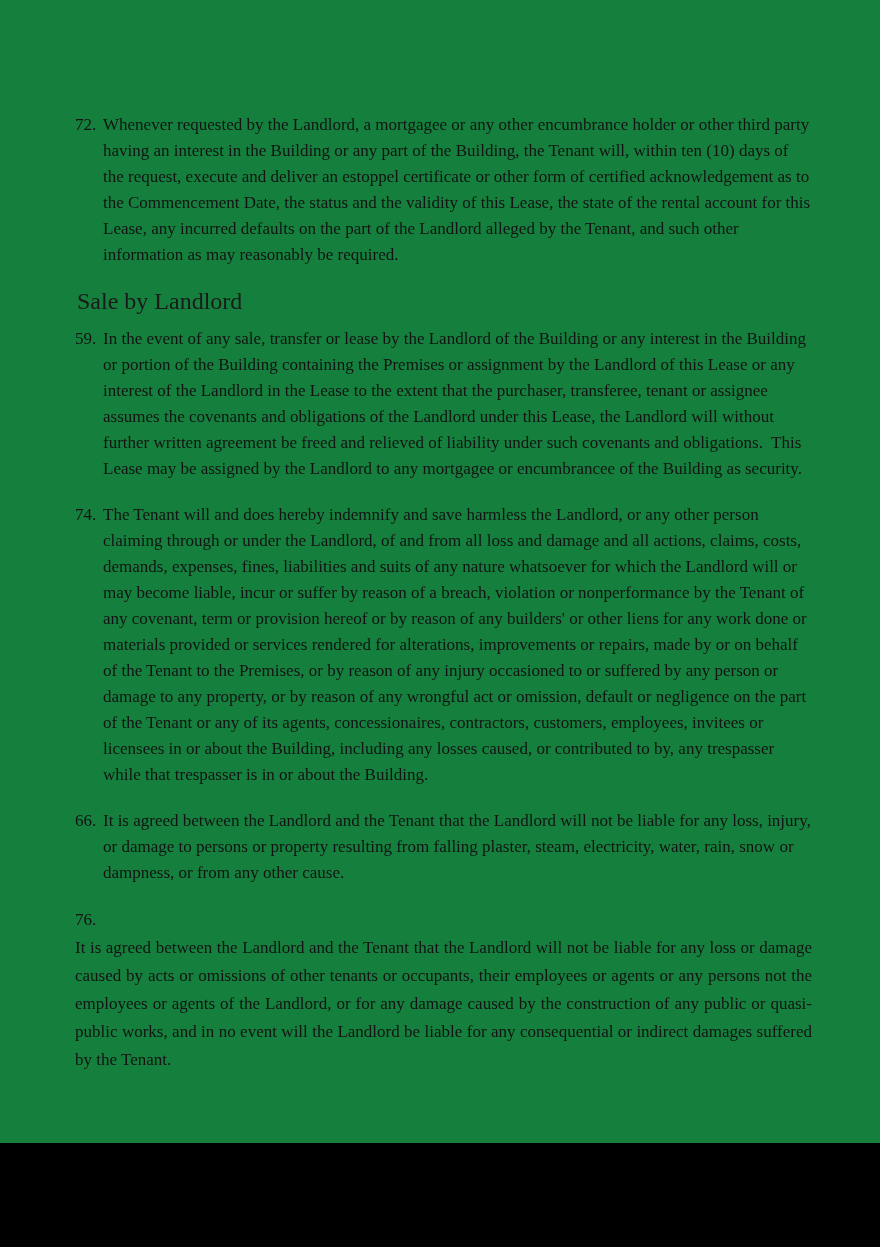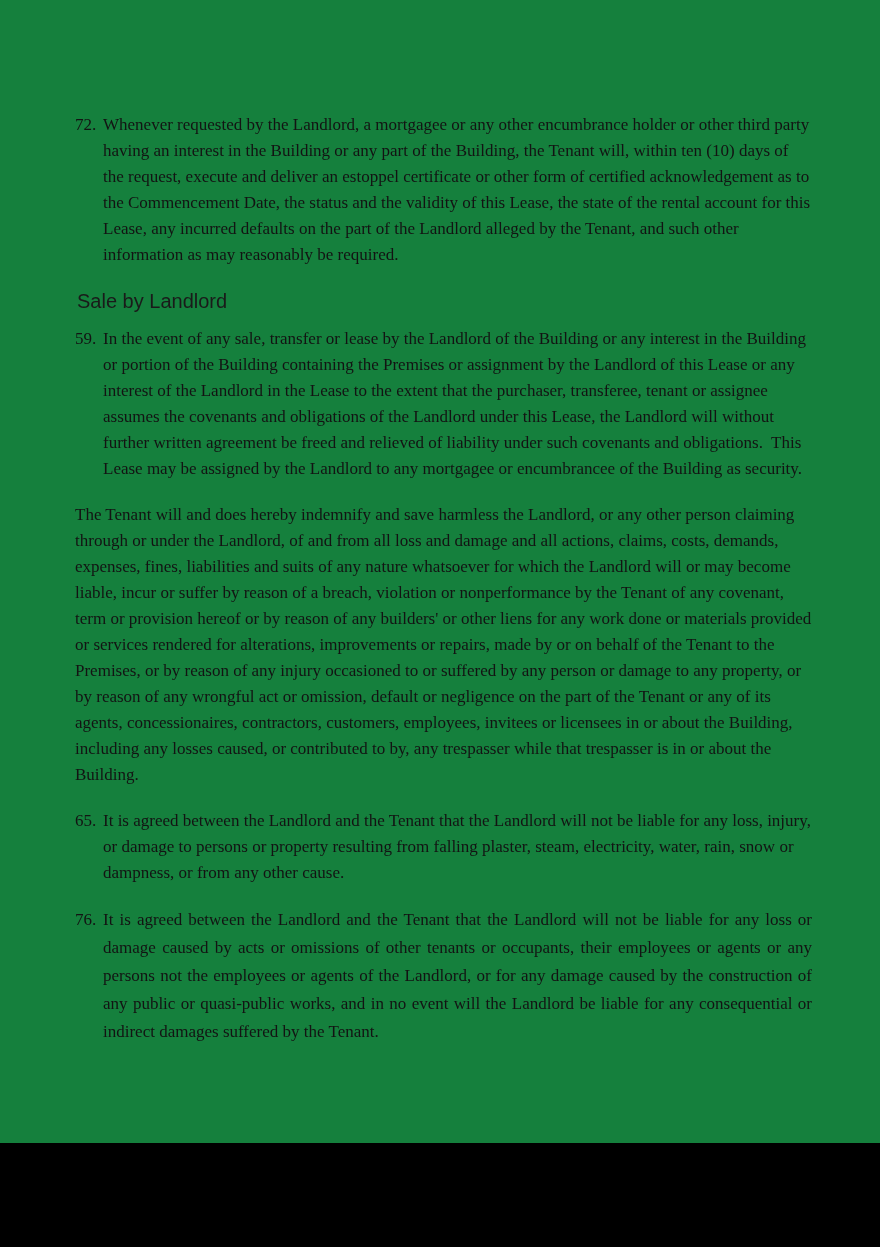--- a/index.html
+++ b/index.html
@@ -34,25 +34,26 @@
   }
   .para .ptext {
     flex: 1;
     white-space: pre-wrap;
   }
   .para.justify .ptext {
     text-align: justify;
   }
   .para.loose {
     line-height: 28px;
+    flex-direction: column;
   }
   h2.heading {
-    font-family: Liberation Sans, sans-serif;
+    font-family: Liberation Serif, serif;
     font-weight: 400;
-    font-size: 20px;
+    font-size: 24px;
     line-height: 26px;
     margin: 18px 0 12px 2px;
     color: #1a1a1a;
   }
   .bottom-bar {
     position: absolute;
     left: 0;
     top: 1143px;
     width: 880px;
     height: 104px;
@@ -72,25 +73,26 @@
 
     <h2 class="heading">Sale by Landlord</h2>
 
     <div class="para">
       <span class="num">59.</span>
       <span class="ptext">In the event of any sale, transfer or lease by the Landlord of the Building or any interest in the Building or portion of the Building containing the Premises or assignment by the Landlord of this Lease or any interest of the Landlord in the Lease to the extent that the purchaser, transferee, tenant or assignee assumes the covenants and obligations of the Landlord under this Lease, the Landlord will without further written agreement be freed and relieved of liability under such covenants and obligations.  This Lease may be assigned by the Landlord to any mortgagee or encumbrancee of the Building as security.</span>
     </div>
 
 
     <div class="para">
+      <span class="num">74.</span>
       <span class="ptext">The Tenant will and does hereby indemnify and save harmless the Landlord, or any other person claiming through or under the Landlord, of and from all loss and damage and all actions, claims, costs, demands, expenses, fines, liabilities and suits of any nature whatsoever for which the Landlord will or may become liable, incur or suffer by reason of a breach, violation or nonperformance by the Tenant of any covenant, term or provision hereof or by reason of any builders' or other liens for any work done or materials provided or services rendered for alterations, improvements or repairs, made by or on behalf of the Tenant to the Premises, or by reason of any injury occasioned to or suffered by any person or damage to any property, or by reason of any wrongful act or omission, default or negligence on the part of the Tenant or any of its agents, concessionaires, contractors, customers, employees, invitees or licensees in or about the Building, including any losses caused, or contributed to by, any trespasser while that trespasser is in or about the Building.</span>
     </div>
 
     <div class="para">
-      <span class="num">65.</span>
+      <span class="num">66.</span>
       <span class="ptext">It is agreed between the Landlord and the Tenant that the Landlord will not be liable for any loss, injury, or damage to persons or property resulting from falling plaster, steam, electricity, water, rain, snow or dampness, or from any other cause.</span>
     </div>
 
     <div class="para justify loose">
       <span class="num">76.</span>
       <span class="ptext">It is agreed between the Landlord and the Tenant that the Landlord will not be liable for any loss or damage caused by acts or omissions of other tenants or occupants, their employees or agents or any persons not the employees or agents of the Landlord, or for any damage caused by the construction of any public or quasi-public works, and in no event will the Landlord be liable for any consequential or indirect damages suffered by the Tenant.</span>
     </div>
 
   </div>
 

